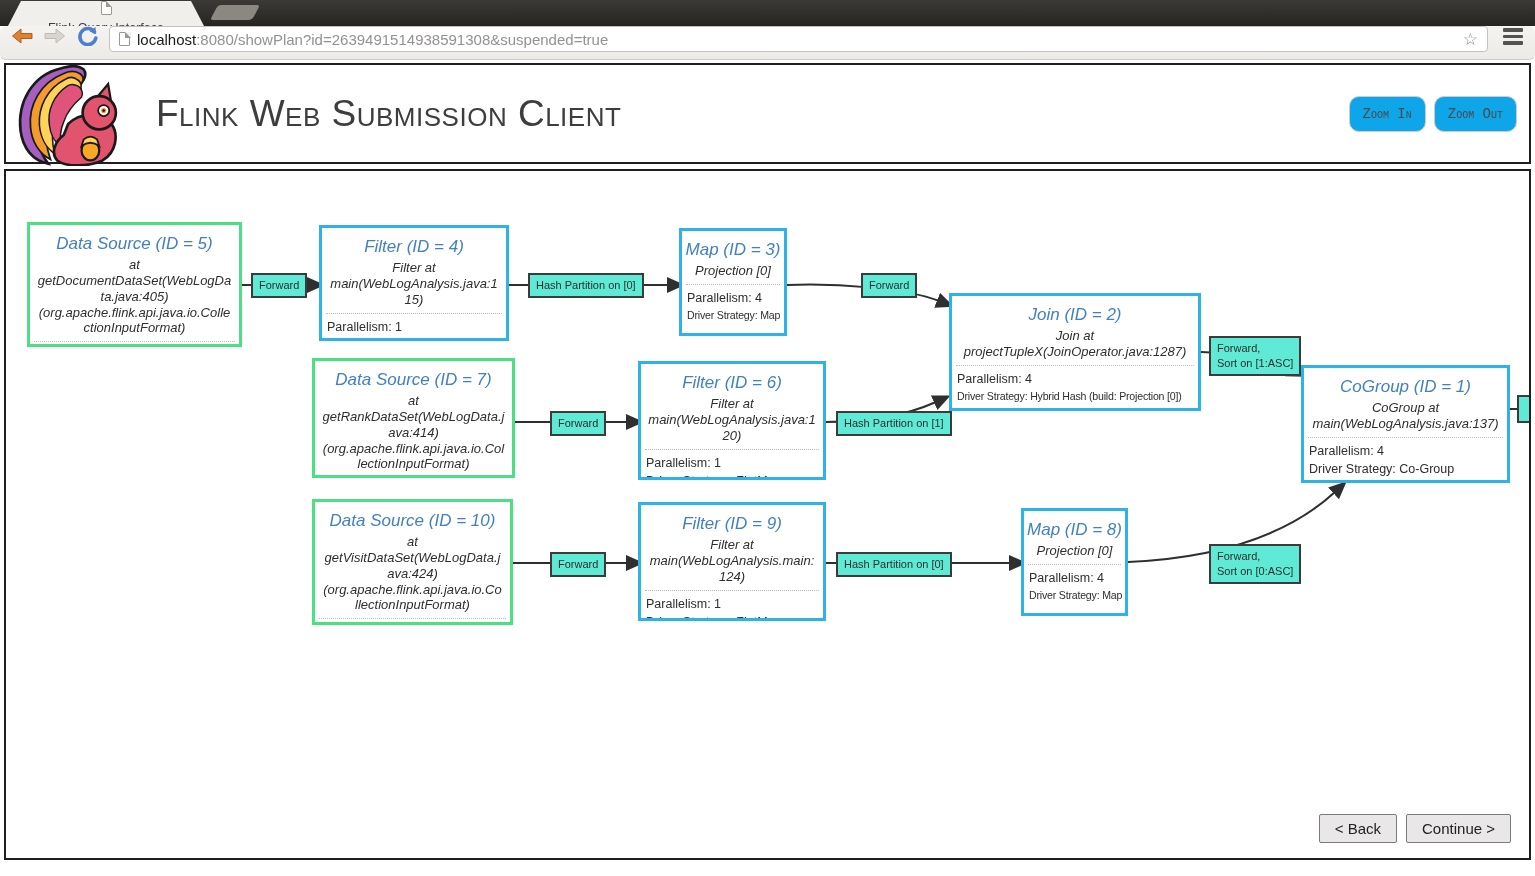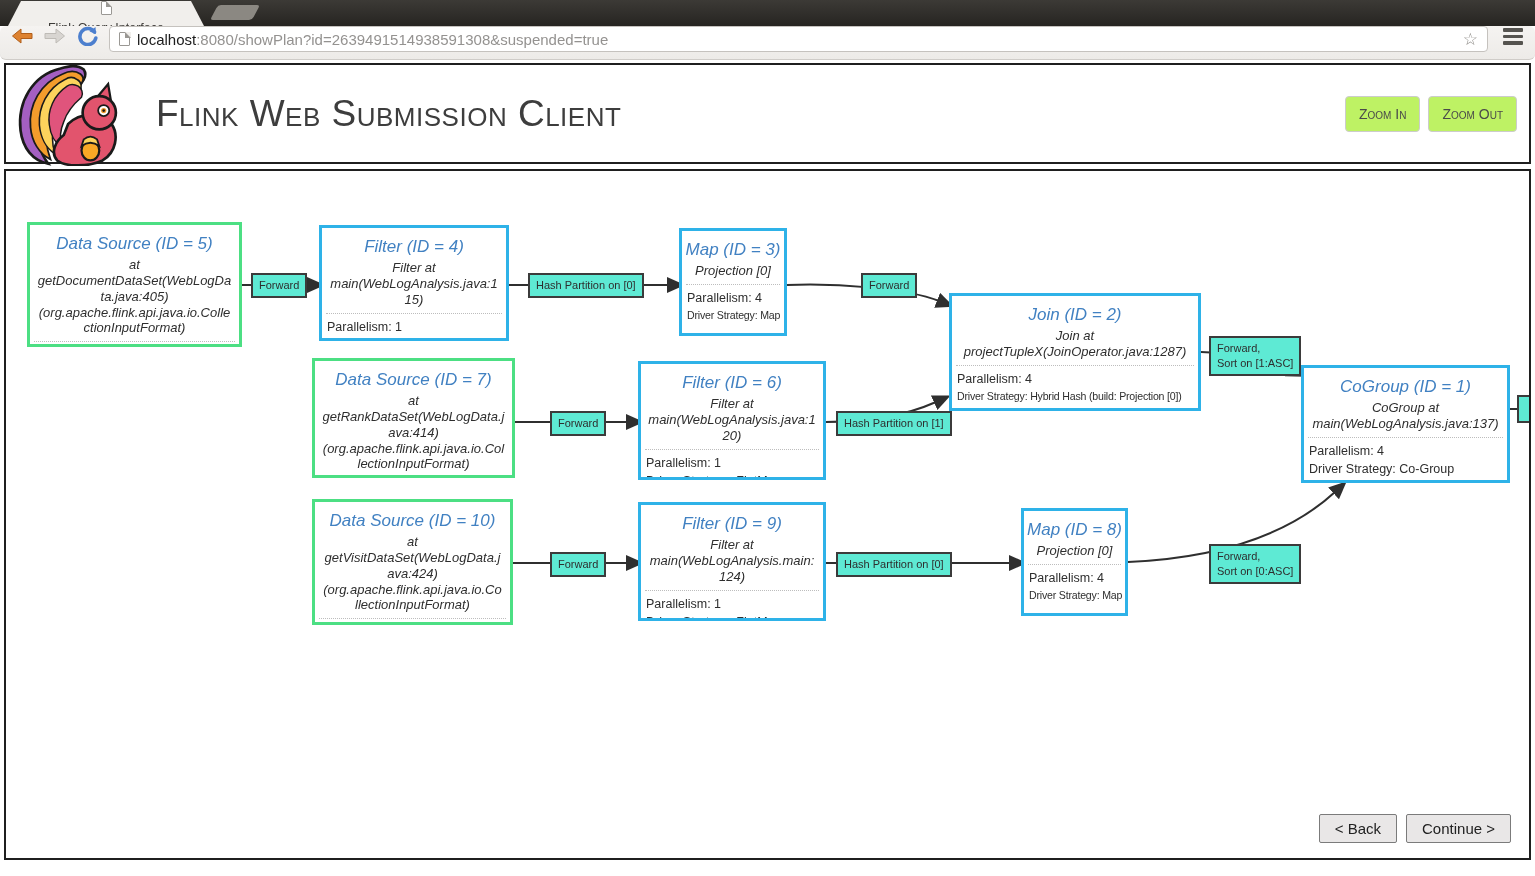--- a/index.html
+++ b/index.html
@@ -31,22 +31,22 @@
   .doc-icon::after { content:""; position:absolute; right:-1.5px; top:-1.5px;
     border:3px solid; border-color:#f1efec #f1efec #9a9894 #9a9894; }
 
   
   .panel { margin:0 4px; border:2px solid #1f1f1f; background:#fff; }
   .header-panel { margin-top:3px; height:101px; position:relative; }
   .logo { position:absolute; left:4px; top:-1px; }
   .page-title { position:absolute; left:150px; top:50%; transform:translateY(-50%);
     font-variant:small-caps; font-size:37px; color:#3d3d3d; letter-spacing:0.5px; }
   .zoom-btns { position:absolute; right:12px; top:50%; transform:translateY(-50%); display:flex; gap:8px; }
-  .zoom-btn { background:#bef264; border:1px solid #ccc; border-radius:4px; padding:9px 13px;
-    font-variant:small-caps; font-size:14px; color:#4a4a4a; cursor:pointer; font-family:Liberation Sans, sans-serif; }
+  .zoom-btn { background:#0ea5e9; border:1px solid #ccc; border-radius:10px; padding:9px 13px;
+    font-variant:small-caps; font-size:14px; color:#4a4a4a; cursor:pointer; font-family:Liberation Mono, monospace; }
 
   .canvas { margin-top:5px; height:691px; position:relative; overflow:hidden; }
   .edges { position:absolute; left:0; top:0; }
 
   
   .node { position:absolute; background:#fff; border:3px solid; text-align:center; overflow:hidden; }
   .node.source { border-color:#4cdf83; }
   .node.op { border-color:#2eb2e8; }
   .node-title { font-style:italic; font-size:17px; color:#4181c2; margin-top:9px; }
   .node-desc { font-style:italic; font-size:13px; color:#2e2e2e; line-height:1.22;

